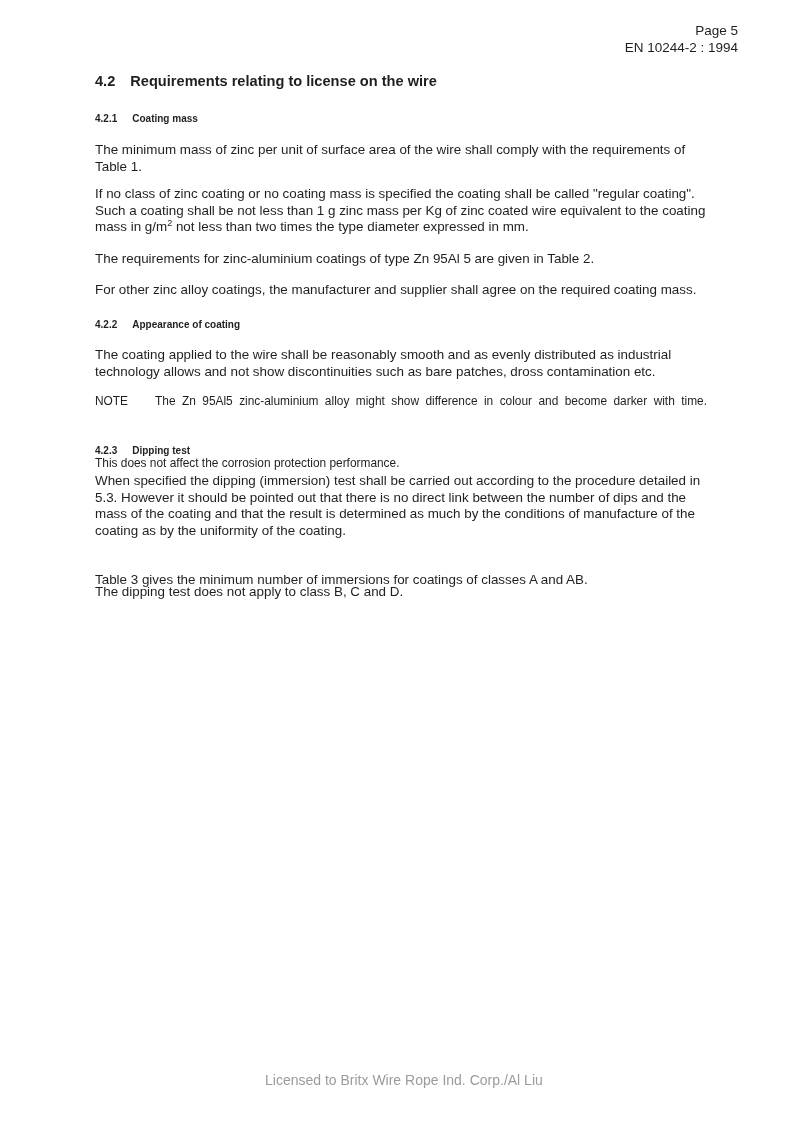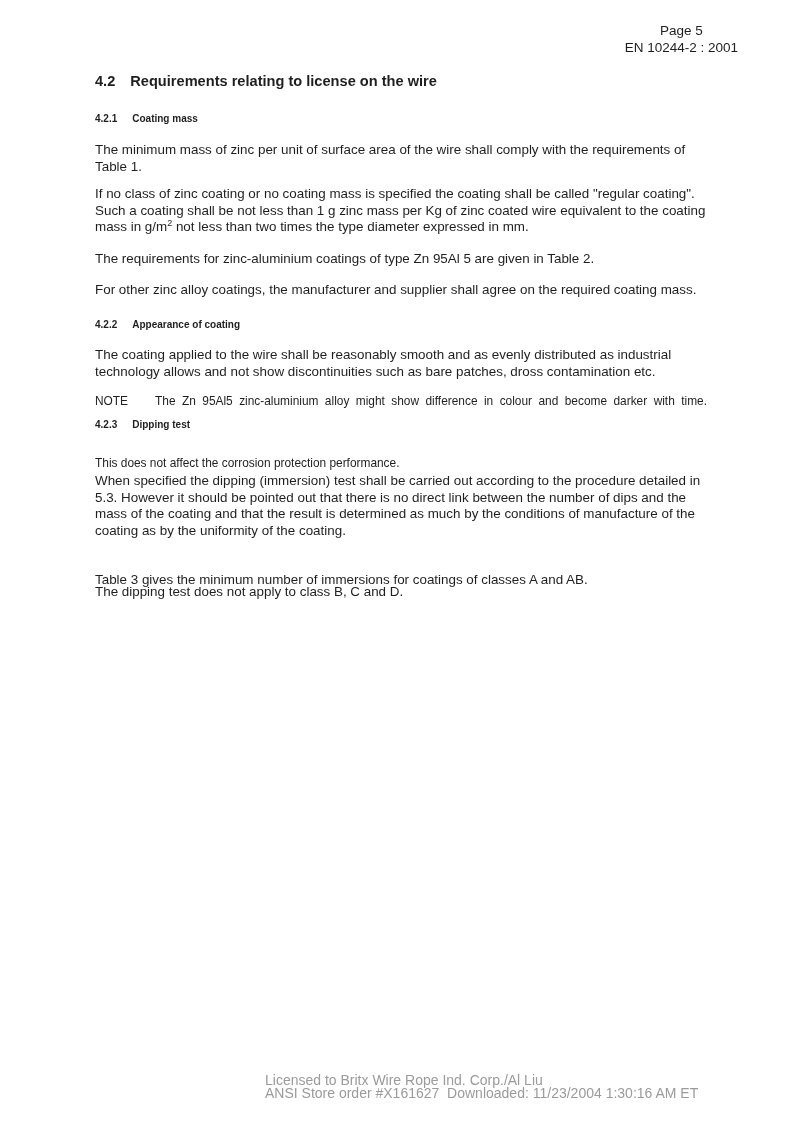--- a/index.html
+++ b/index.html
@@ -9,21 +9,21 @@
     position: relative;
     background: #ffffff;
     font-family: "Liberation Sans", sans-serif;
     color: #1f1f1f;
     overflow: hidden;
   }
   .page-header {
     position: absolute;
     top: 23px;
     right: 55px;
-    text-align: center;
+    text-align: right;
     font-size: 13.5px;
     line-height: 16.5px;
   }
   .content {
     position: absolute;
     left: 95px;
     top: 0;
     width: 612px;
   }
   .block {
@@ -62,21 +62,21 @@
     line-height: 12.9px;
     color: #9b9b9b;
   }
   .page-footer div { white-space: pre-wrap; }
 </style>
 </head>
 <body>
 
 <div class="page-header">
   <div>Page 5</div>
-  <div>EN 10244-2 : 2001</div>
+  <div>EN 10244-2 : 1994</div>
 </div>
 
 <div class="content">
 
   <div class="block heading sec-heading" style="top:73px">
     <span class="num">4.2</span><span>Requirements relating to license on the wire</span>
   </div>
 
   <div class="block heading sub-heading" style="top:110px">
     <span class="num">4.2.1</span><span>Coating mass</span>
@@ -91,28 +91,27 @@
   <p class="block body-text" style="top:282px">For other zinc alloy coatings, the manufacturer and supplier shall agree on the required coating mass.</p>
 
   <div class="block heading sub-heading" style="top:316px">
     <span class="num">4.2.2</span><span>Appearance of coating</span>
   </div>
 
   <p class="block body-text" style="top:347px">The coating applied to the wire shall be reasonably smooth and as evenly distributed as industrial technology allows and not show discontinuities such as bare patches, dross contamination etc.</p>
 
   <p class="block note" style="top:395px"><span>NOTE</span><span class="note-gap"></span><span>The Zn 95Al5 zinc-aluminium alloy might show difference in colour and become darker with time.</span> <span class="note-second">This does not affect the corrosion protection performance.</span></p>
 
-  <div class="block heading sub-heading" style="top:416px">
+  <div class="block heading sub-heading" style="top:442px">
     <span class="num">4.2.3</span><span>Dipping test</span>
   </div>
 
   <p class="block body-text" style="top:473px">When specified the dipping (immersion) test shall be carried out according to the procedure detailed in 5.3. However it should be pointed out that there is no direct link between the number of dips and the mass of the coating and that the result is determined as much by the conditions of manufacture of the coating as by the uniformity of the coating.</p>
 
   <p class="block body-text" style="top:572px">Table 3 gives the minimum number of immersions for coatings of classes A and AB.</p>
 
   <p class="block body-text" style="top:584px">The dipping test does not apply to class B, C and D.</p>
 
 </div>
 
 <div class="page-footer">
   <div>Licensed to Britx Wire Rope Ind. Corp./Al Liu</div>
-  <div>ANSI Store order #X161627  Downloaded: 11/23/2004 1:30:16 AM ET</div>
 </div>
 
 </body></html>

